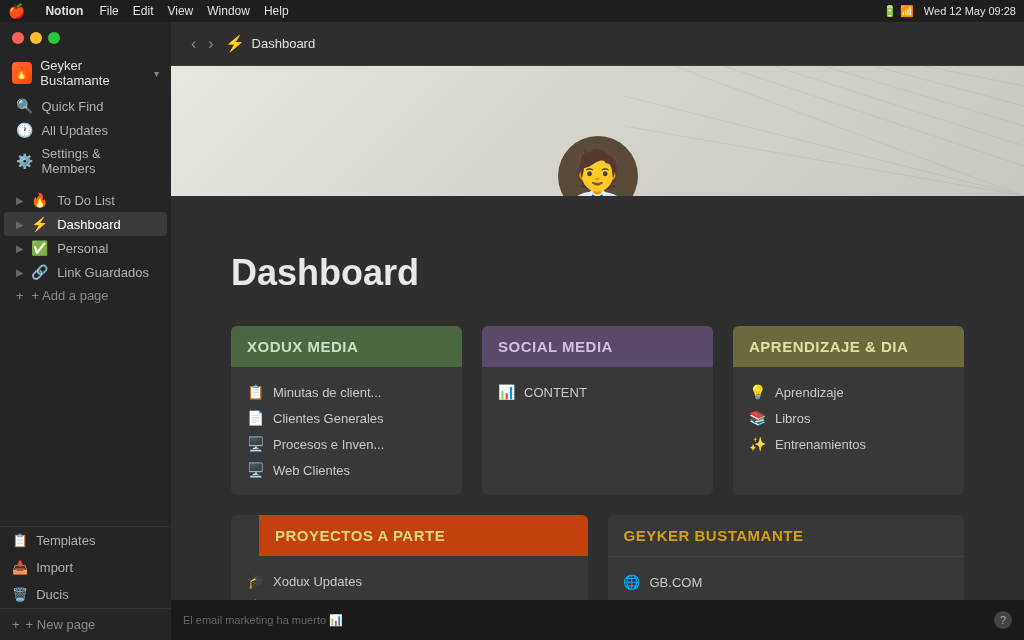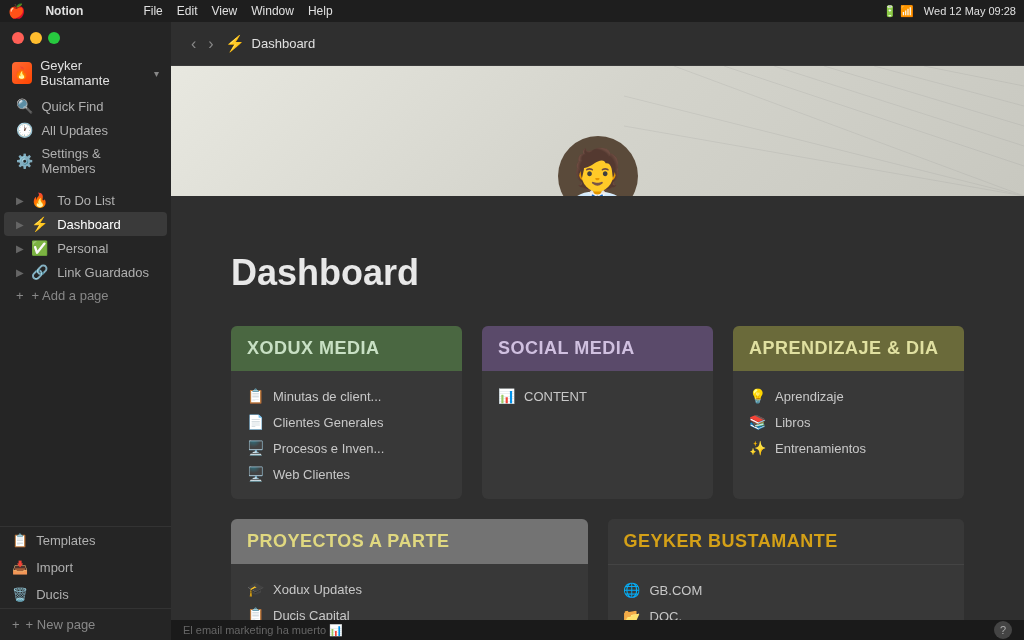--- a/index.html
+++ b/index.html
@@ -20,21 +20,21 @@
       display: flex;
       align-items: center;
       padding: 0 8px;
       gap: 16px;
       font-size: 12px;
       color: #e0e0e0;
       flex-shrink: 0;
     }
     .menubar-apple { font-size: 14px; margin-right: 4px; }
     .menubar-app-name { font-weight: 600; }
-    .menubar-items { display: flex; gap: 14px; margin-left: 44px; }
+    .menubar-items { display: flex; gap: 14px; }
     .menubar-right { margin-left: auto; display: flex; align-items: center; gap: 10px; font-size: 11px; }
     .menubar-right span { display: flex; align-items: center; gap: 3px; }
 
     
     .window {
       display: flex;
       flex: 1;
       overflow: hidden;
     }
 
@@ -266,30 +266,30 @@
     }
 
     .dashboard-section {
       background: #383838;
       border-radius: 6px;
       overflow: hidden;
     }
 
     .section-header {
       padding: 12px 16px;
-      font-size: 18px;
+      font-size: 15px;
       font-weight: 700;
       color: #e0e0e0;
       letter-spacing: 0.5px;
     }
 
     .section-header.xodux { background: #4a6741; color: #c8e0c4; }
     .section-header.aprendizaje { background: #6a6a3a; color: #e0e0a0; }
     .section-header.social { background: #5a4a6a; color: #d0c0e0; }
-    .section-header.proyectos { background: #737373; color: #e0d880; }
+    .section-header.proyectos { background: #c2410c; color: #e0d880; margin-left: 28px; }
     .section-header.geyker { background: #383838; color: #d4a017; border-bottom: 1px solid #444; }
 
     .section-items { padding: 12px 16px; }
     .section-item {
       display: flex;
       align-items: center;
       gap: 8px;
       padding: 5px 0;
       color: #c8c8c8;
       font-size: 13px;
@@ -298,21 +298,21 @@
     .section-item-icon { font-size: 14px; width: 18px; text-align: center; }
 
     .dashboard-grid-bottom {
       display: grid;
       grid-template-columns: 1fr 1fr;
       gap: 20px;
     }
 
     
     .status-bar {
-      height: 20px;
+      height: 40px;
       background: #1a1a1a;
       display: flex;
       align-items: center;
       padding: 0 12px;
       color: #666;
       font-size: 11px;
       flex-shrink: 0;
     }
     .status-help {
       margin-left: auto;

